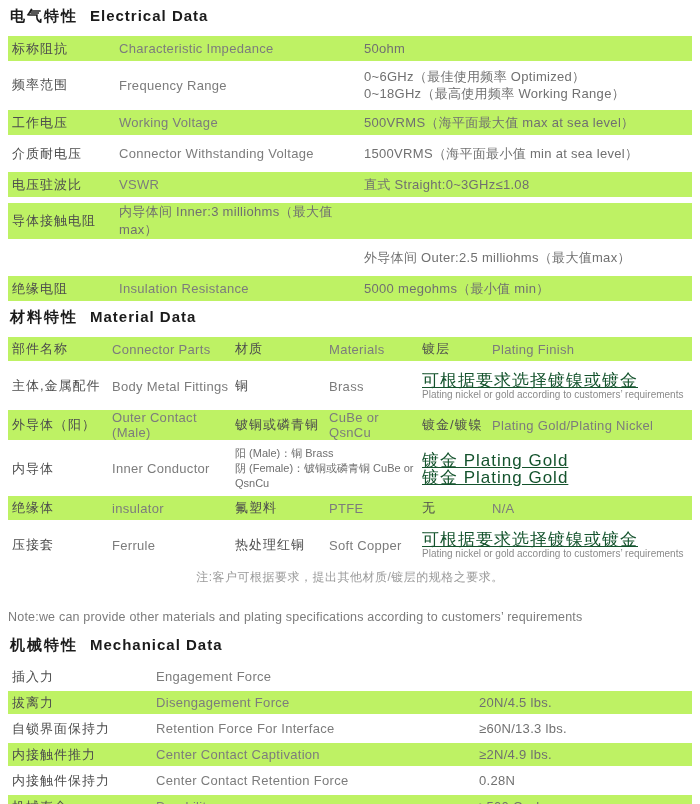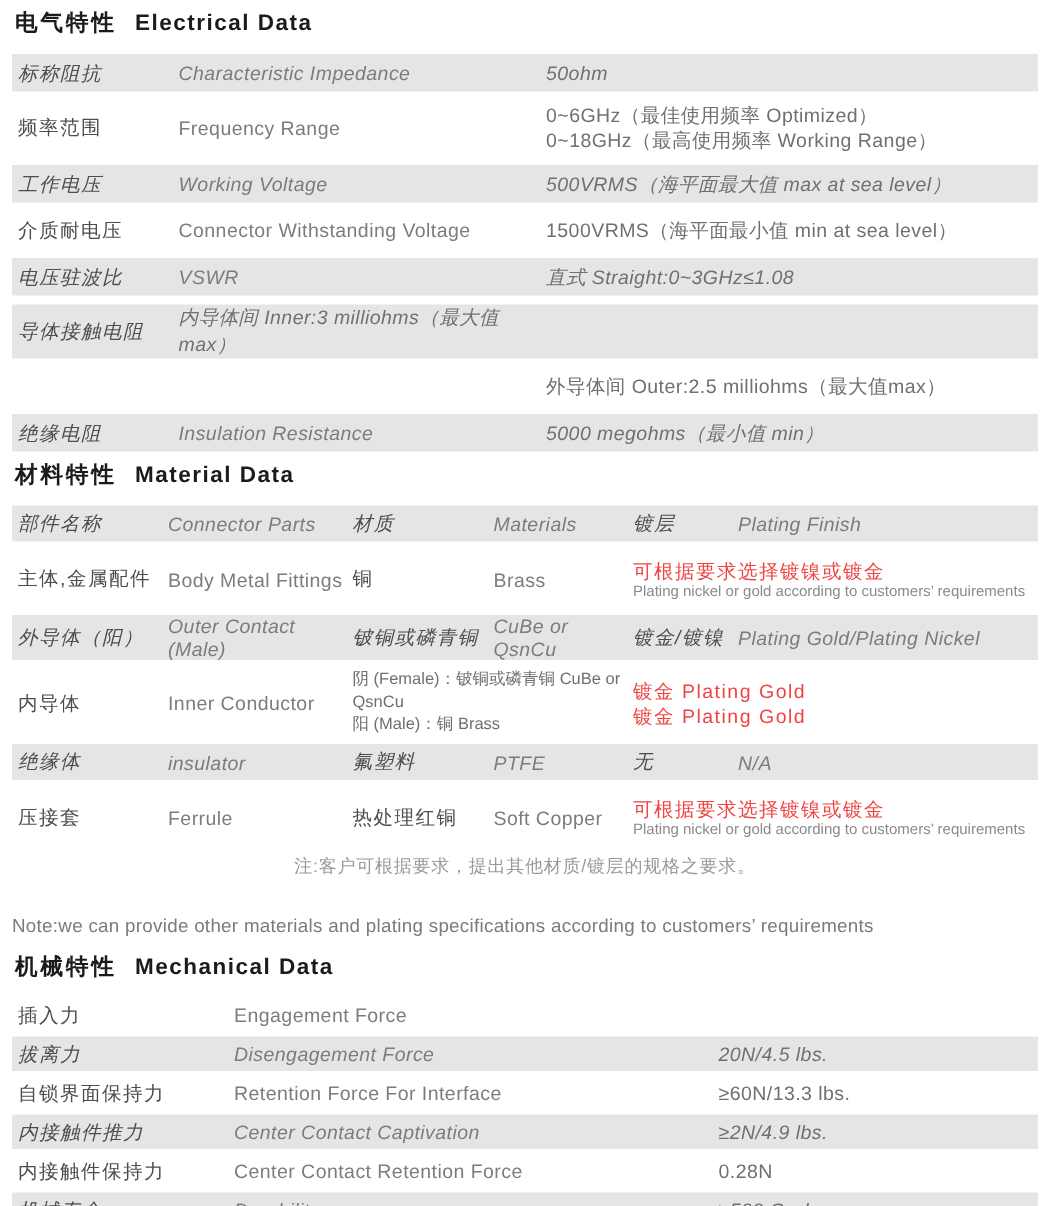--- a/index.html
+++ b/index.html
@@ -8,42 +8,42 @@
     font-family:"Liberation Sans","DejaVu Sans",sans-serif;
     -webkit-font-smoothing:antialiased;
   }
   .page{padding:6px 8px 0 8px;position:relative;}
 
   
   .sec-title{margin:0 0 10px 2px;font-size:15px;font-weight:bold;color:#1b1b1b;letter-spacing:1px;height:20px;line-height:20px;}
   .sec-title .t-cn{margin-right:12px;letter-spacing:2px;}
 
   
-  .shade{background:#e5e5e5;font-style:italic;}
+  .shade{background:#bef264;}
 
   
   .etable .erow{
     display:grid;grid-template-columns:107px 245px 1fr;
     align-items:center;min-height:25px;margin-bottom:6px;padding-left:4px;
   }
   .etable .erow.tall{min-height:36px;margin-bottom:7px;}
   .cn-label{font-size:13px;color:#4d4d4d;letter-spacing:1px;}
   .en-text{font-size:13px;color:#7c7c7c;letter-spacing:.3px;}
   .val-text{font-size:13px;color:#707070;letter-spacing:.3px;}
   .val-text .line{line-height:17px;}
 
   
   .mtable .mrow{
     display:grid;grid-template-columns:100px 123px 94px 93px 70px 1fr;
     align-items:center;min-height:24px;margin-bottom:6px;padding-left:4px;
   }
   .mtable .mrow.tall{min-height:38px;margin-bottom:5px;}
   .span2{grid-column:span 2;}
   .sub-en{font-size:10px;color:#8b8b8b;letter-spacing:0;line-height:12px;}
-  .big-cn{font-size:13px;color:#ef4444;line-height:17px;letter-spacing:1px;}
+  .big-cn{font-size:17px;color:#14532d;line-height:17px;letter-spacing:1px;text-decoration:underline;}
   .mat-small{font-size:11px;color:#6f6f6f;line-height:15px;}
   .note-cn{font-size:12px;color:#9a9a9a;letter-spacing:.5px;line-height:16px;margin-top:2px;text-align:center;}
   .note-en{font-size:12.5px;color:#7b7b7b;letter-spacing:.2px;line-height:16px;margin-top:24px;}
 
   
   .ktable .krow{
     display:grid;grid-template-columns:144px 323px 1fr;
     align-items:center;min-height:23px;margin-bottom:3px;padding-left:4px;
   }
 
@@ -142,22 +142,22 @@
         <div class="cn-label">铍铜或磷青铜</div>
         <div class="en-text">CuBe or QsnCu</div>
         <div class="cn-label">镀金/镀镍</div>
         <div class="en-text">Plating Gold/Plating Nickel</div>
       </div>
 
       <div class="mrow tall">
         <div class="cn-label">内导体</div>
         <div class="en-text">Inner Conductor</div>
         <div class="span2">
+          <div class="mat-small">阳 (Male)：铜 Brass</div>
           <div class="mat-small">阴 (Female)：铍铜或磷青铜 CuBe or QsnCu</div>
-          <div class="mat-small">阳 (Male)：铜 Brass</div>
         </div>
         <div class="span2">
           <div class="big-cn">镀金 Plating Gold</div>
           <div class="big-cn">镀金 Plating Gold</div>
         </div>
       </div>
 
       <div class="mrow shade">
         <div class="cn-label">绝缘体</div>
         <div class="en-text">insulator</div>

